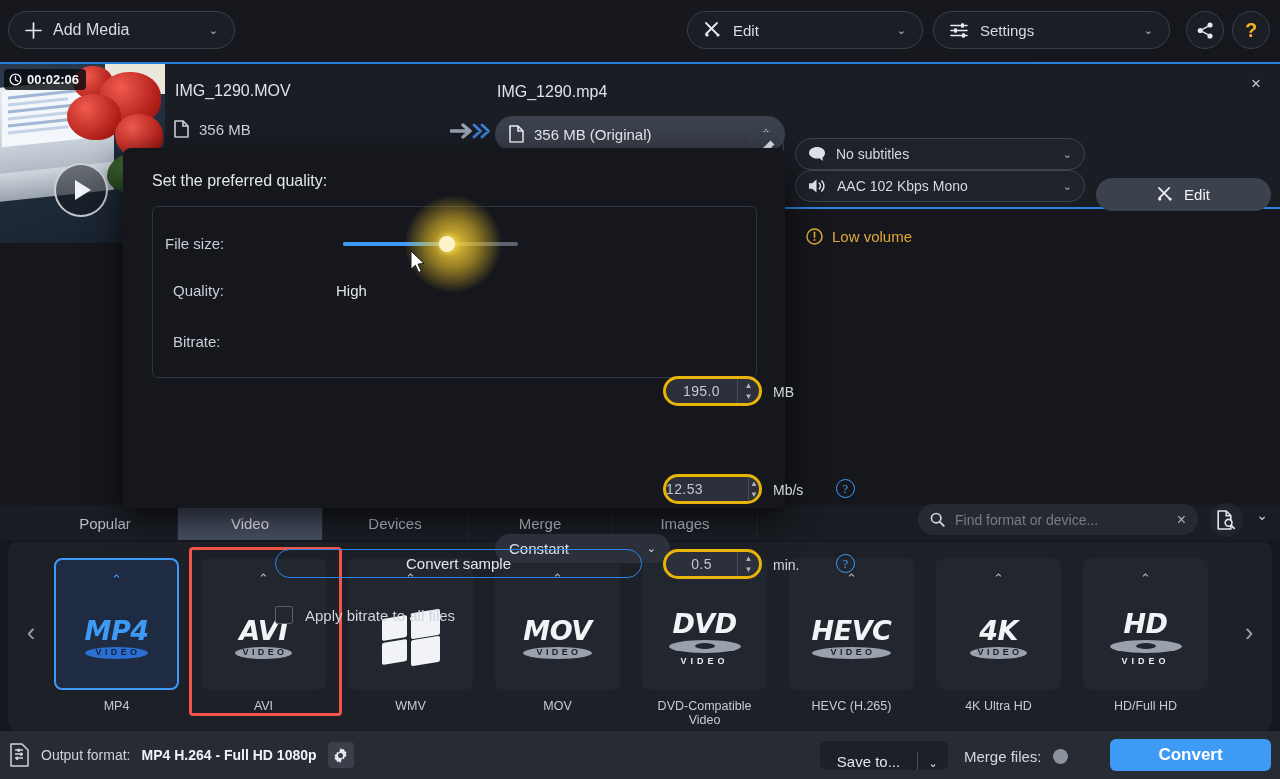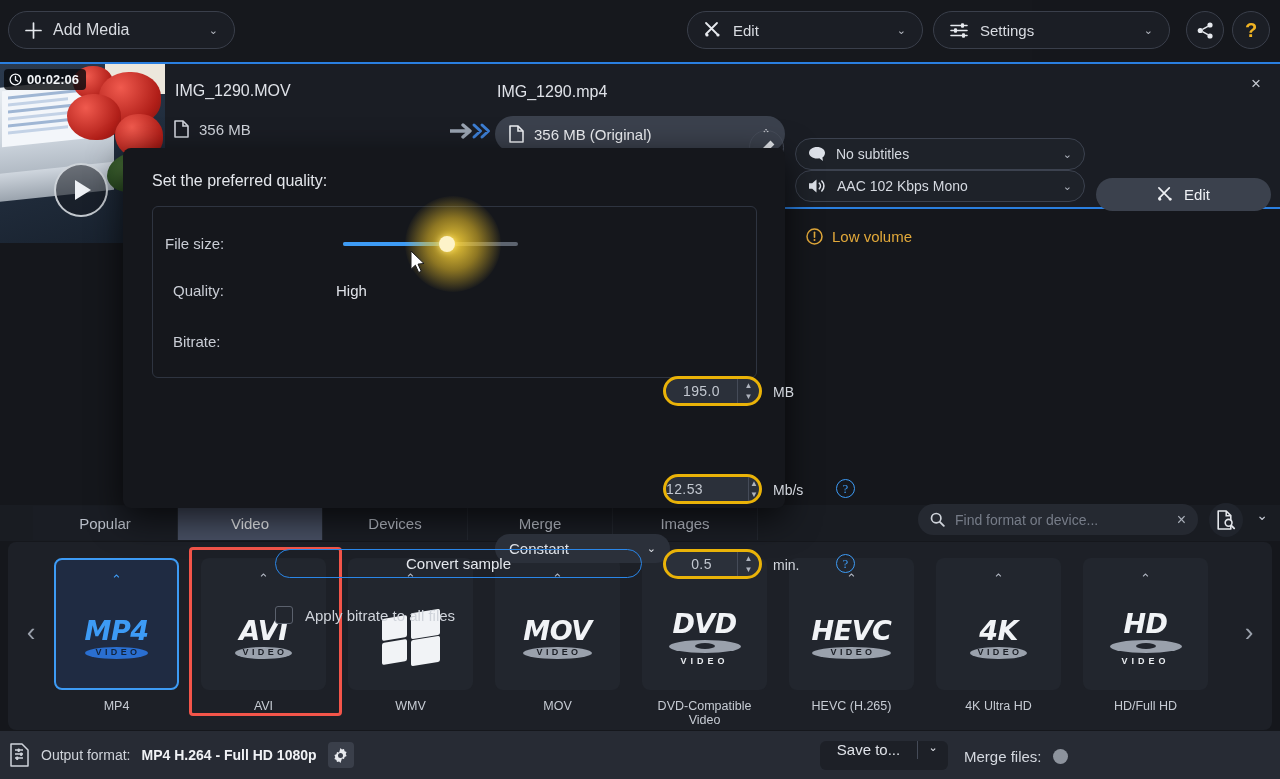--- a/index.html
+++ b/index.html
@@ -315,21 +315,21 @@
     position: absolute; left: 10px; top: 11px; display: flex; align-items: center; gap: 11px;
     font-size: 14px; color: #cfd3da;
   }
   #output-format-value { font-weight: bold; color: #f0f2f5; }
   #btn-output-settings {
     width: 26px; height: 26px; border-radius: 4px; background: #3a3f4a;
     display:flex;align-items:center;justify-content:center; cursor:pointer;
   }
   #btn-save-to {
     position: absolute; left: 820px; top: 10px; width: 128px; height: 29px; border-radius: 6px;
-    background: #1d2027; display: flex; align-items: flex-start; font-size: 15px; color: #e0e3e9;
+    background: #1d2027; display: flex; align-items: flex-end; font-size: 15px; color: #e0e3e9;
     cursor: pointer;
   }
   #btn-save-to .lbl2 { flex: 1; text-align: center; }
   #btn-save-to .divider { width: 1px; height: 18px; background: #454b58; }
   #btn-save-to .chev { width: 30px; text-align: center; font-size: 11px; }
   #merge-files-row {
     position: absolute; left: 964px; top: 17px; display: flex; align-items: center; gap: 11px;
     font-size: 15px; color: #d4d8df;
   }
   #merge-toggle {
@@ -778,15 +778,18 @@
       <span class="lbl2">Save to...</span>
       <span class="divider"></span>
       <span class="chev">⌄</span>
     </div>
 
     <div id="merge-files-row">
       <span>Merge files:</span>
       <span id="merge-toggle"></span>
     </div>
 
+    <div id="btn-convert">
+      <span>Convert</span>
+    </div>
   </div>
 
 </div>
 
 </body></html>

